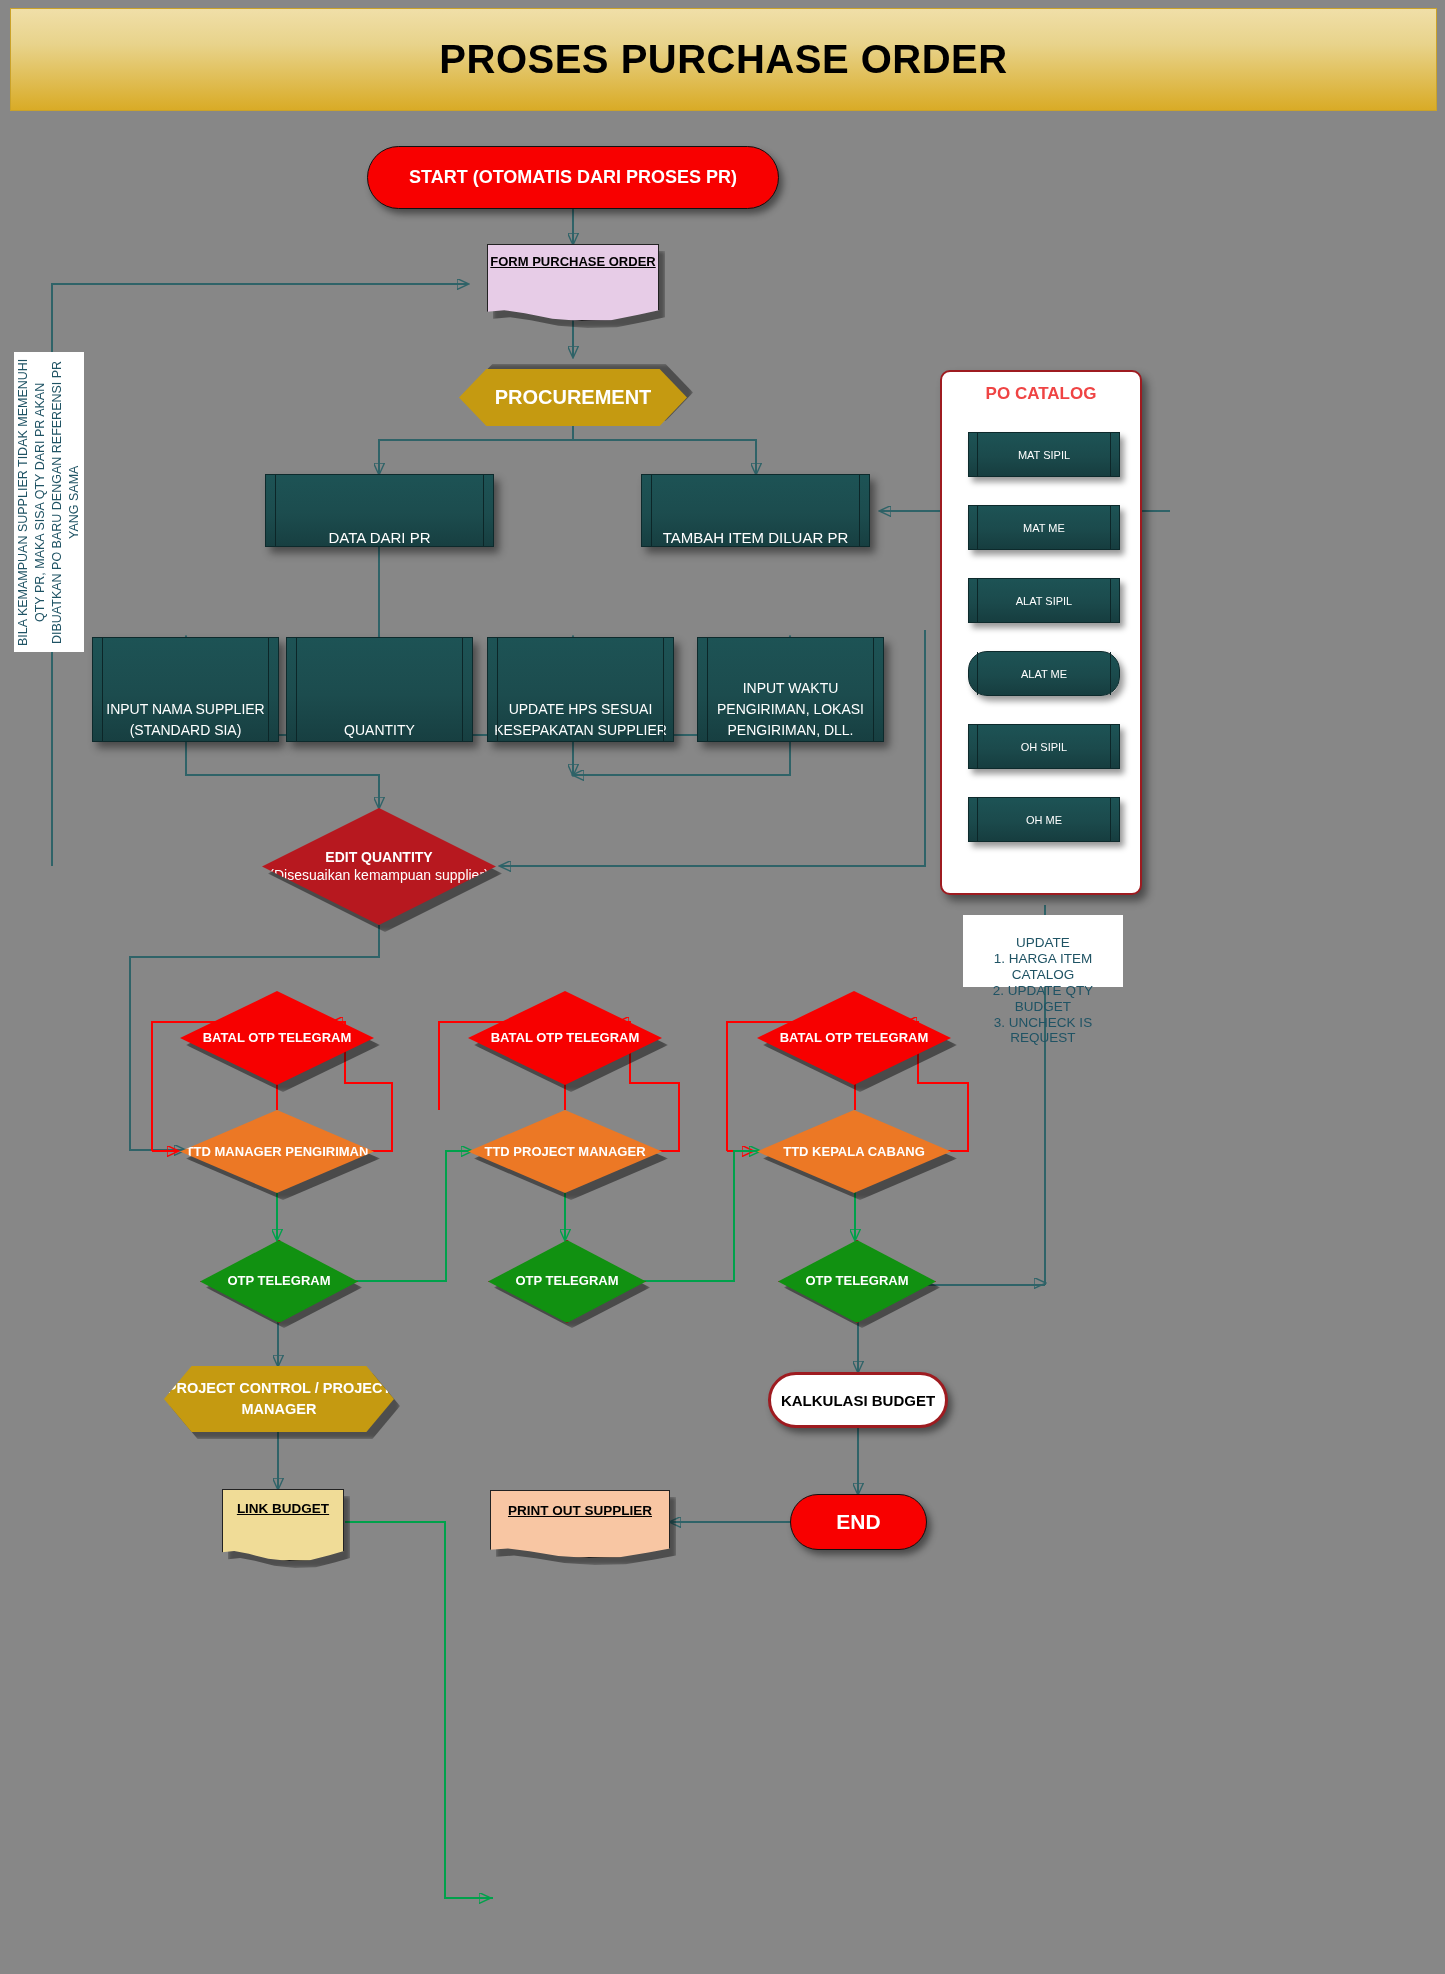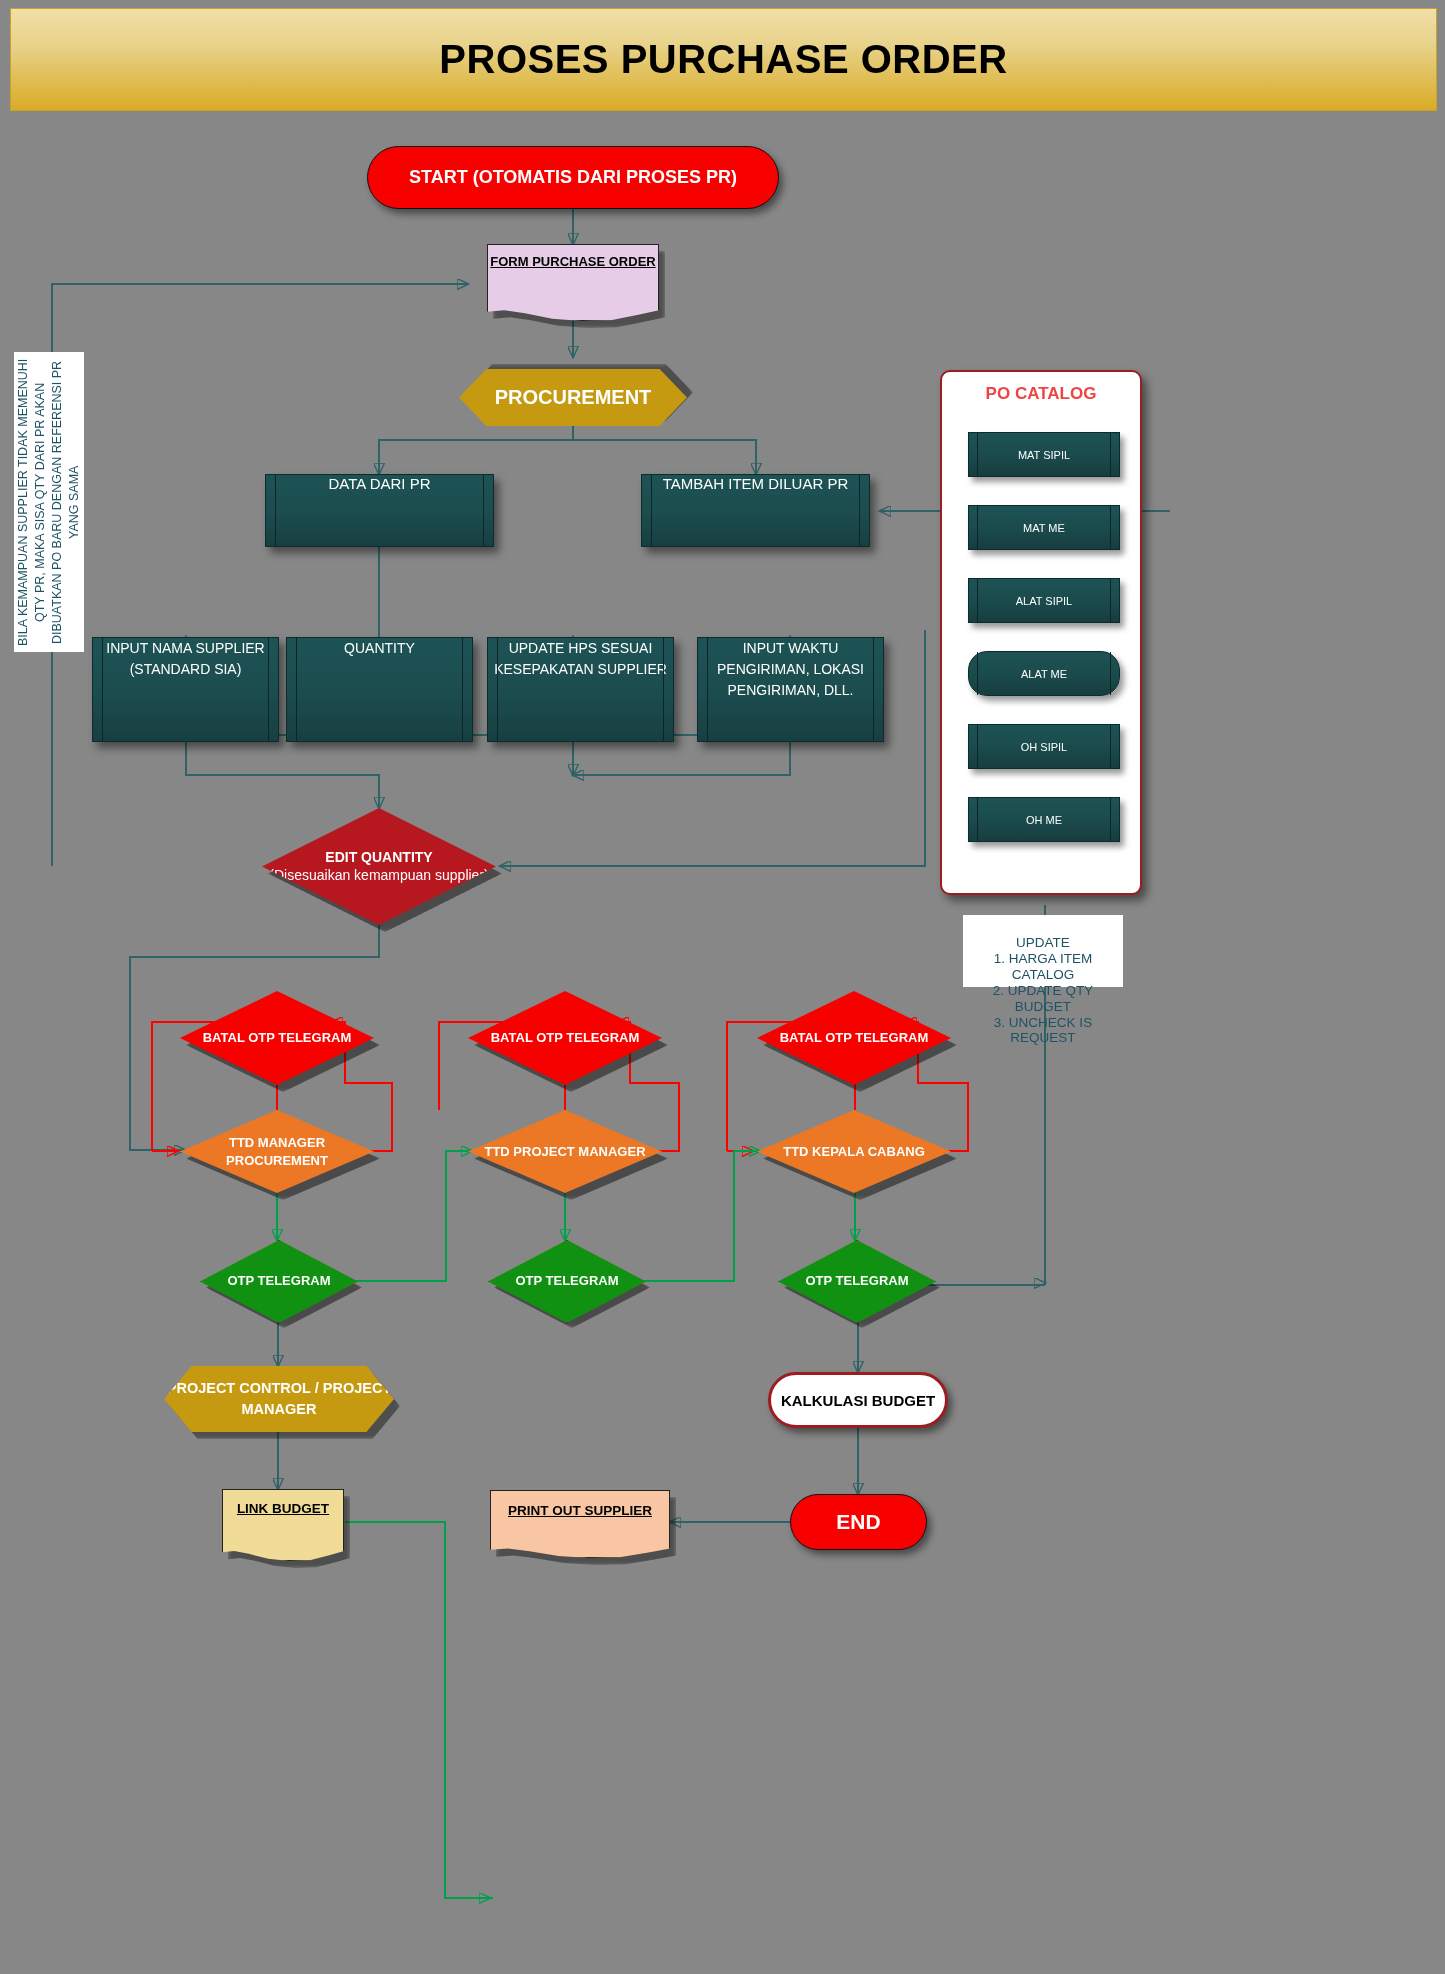--- a/index.html
+++ b/index.html
@@ -74,21 +74,21 @@
     clip-path:polygon(12% 0,88% 0,100% 50%,88% 100%,12% 100%,0 50%);
   }
 
   
   .pre{
     background:linear-gradient(to bottom,#1d5355 0%,#1c4c4e 55%,#173f41 100%);
     border:1px solid #0d2a2c;
     color:#fff;
     box-shadow:5px 6px 8px rgba(0,0,0,.45);
     position:absolute;box-sizing:border-box;
-    display:flex;align-items:flex-start;justify-content:center;text-align:center;
+    display:flex;align-items:flex-end;justify-content:center;text-align:center;
   }
   .pre::before,.pre::after{
     content:"";position:absolute;top:0;bottom:0;width:0;
     border-left:1px solid #0c2628;
   }
   .pre::before{left:9px;}
   .pre::after{right:9px;}
 
   
   .dmwrap{position:absolute;}
@@ -330,21 +330,21 @@
   <div class="dmwrap" style="left:757px;top:991px;width:194px;height:94px;">
     <div class="dmshadow"></div>
     <div class="dm dm-red" style="font-size:13px;line-height:1.5;">
       <span class="lbl">BATAL OTP TELEGRAM</span>
     </div>
   </div>
 
   <div class="dmwrap" style="left:180px;top:1110px;width:194px;height:83px;">
     <div class="dmshadow"></div>
     <div class="dm dm-orange" style="font-size:13px;line-height:1.35;">
-      <span class="lbl">TTD MANAGER PROCUREMENT</span>
+      <span class="lbl">TTD MANAGER PENGIRIMAN</span>
     </div>
   </div>
   <div class="dmwrap" style="left:468px;top:1110px;width:194px;height:83px;">
     <div class="dmshadow"></div>
     <div class="dm dm-orange" style="font-size:13px;line-height:1.5;">
       <span class="lbl">TTD PROJECT MANAGER</span>
     </div>
   </div>
   <div class="dmwrap" style="left:757px;top:1110px;width:194px;height:83px;">
     <div class="dmshadow"></div>

